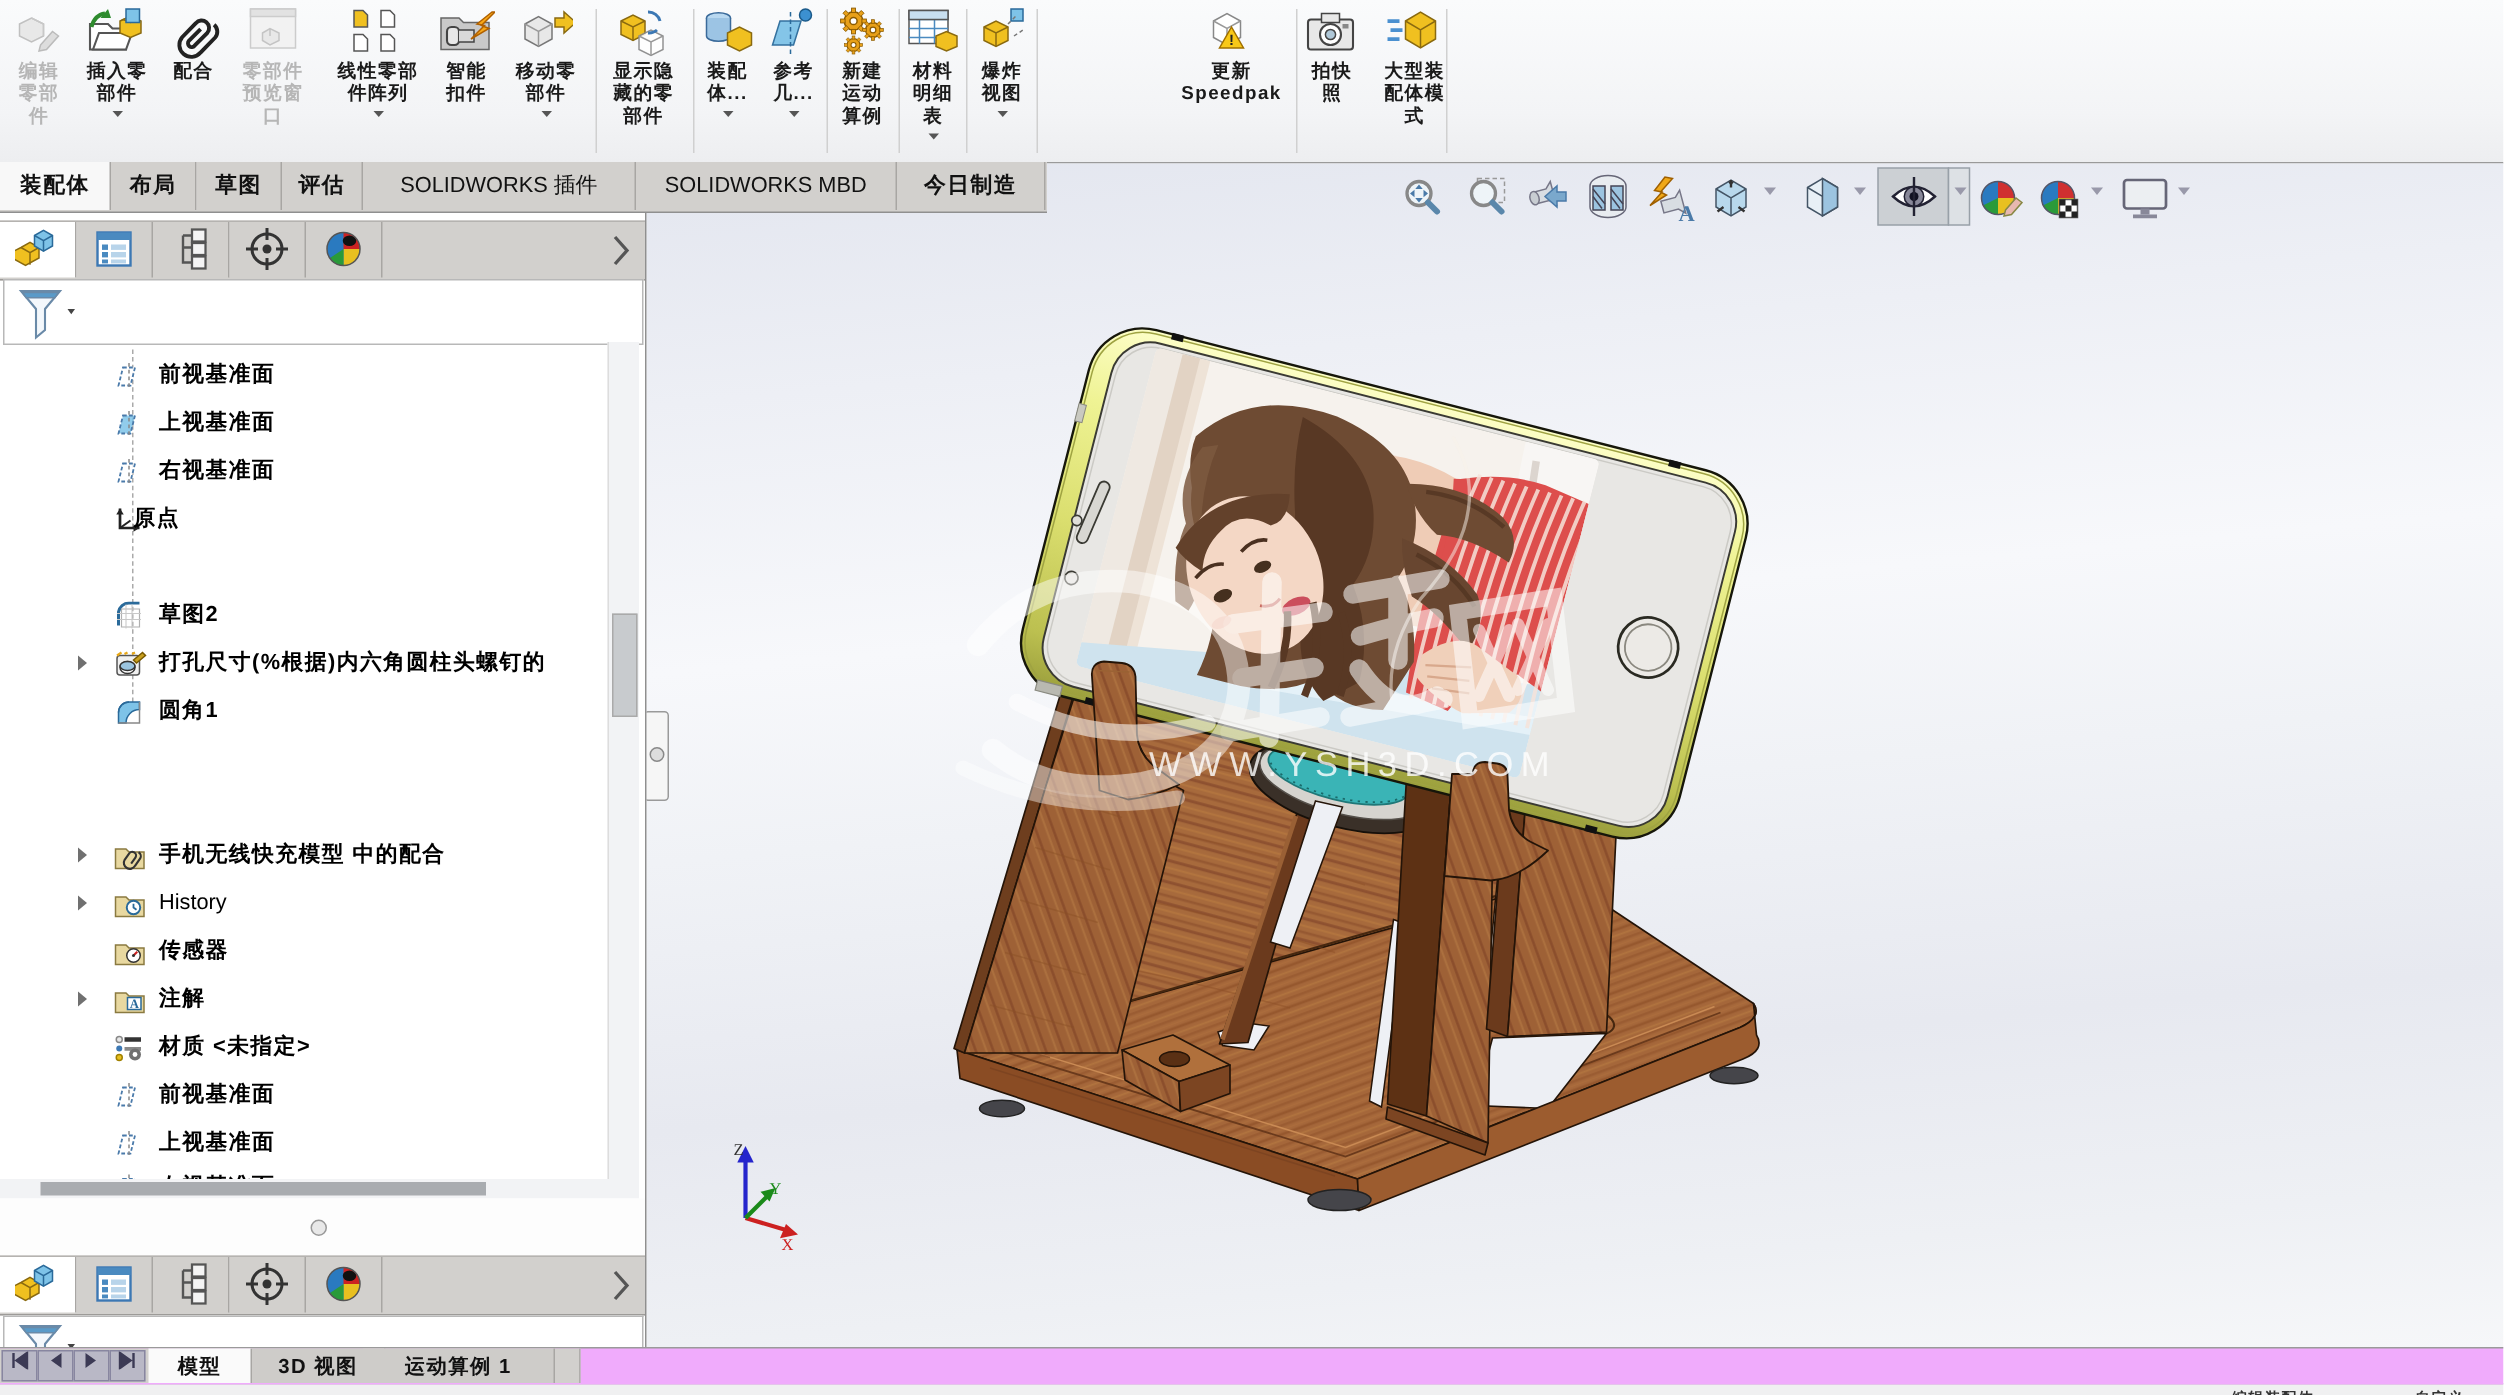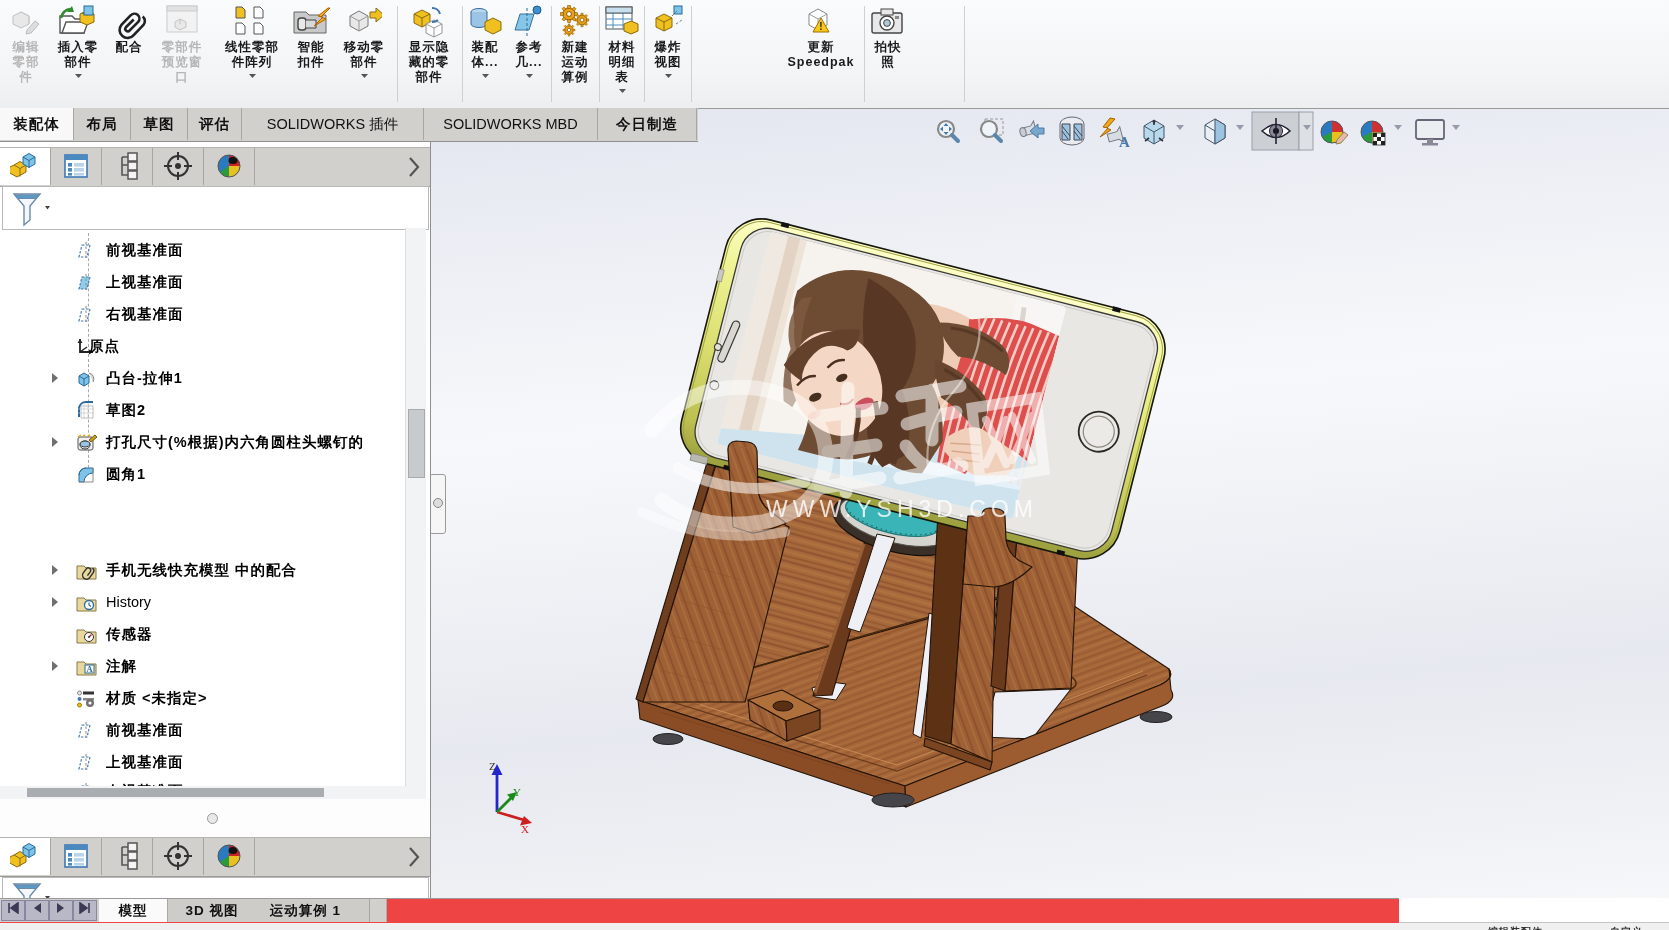--- a/index.html
+++ b/index.html
@@ -17,21 +17,21 @@
  linear-gradient(175deg,#e3e6ef 0%,#edeff5 18%,#f7f8fb 38%,#f0f2f6 52%,#e7e9f0 72%,#eef0f4 88%,#f6f7f9 100%)}
 #panel{left:0;top:141px;width:430px;height:757px;background:#fff;border-right:1px solid #8f8f8f}
 .ptabs{position:absolute;left:0;width:430px;height:38px;background:#d2d0cd;border-top:1px solid #b5b3b0;border-bottom:1px solid #9d9b98}
 .ptab{position:absolute;top:0;width:50px;height:37px;border-right:1px solid #a8a6a3;background:#d2d0cd}
 .ptab.act{background:#fff}
 .trow{position:absolute;left:0;width:404px;height:32px;font-size:14.5px;color:#000;white-space:nowrap}
 .trow .ticon{position:absolute;top:7px}
 .trow .ttext{position:absolute;top:7px;line-height:18px}
 .exp{position:absolute;top:11px;width:0;height:0;border-left:6px solid #707070;border-top:5px solid transparent;border-bottom:5px solid transparent}
 .expd{position:absolute;top:13px;width:0;height:0;border-top:7px solid #404040;border-left:5px solid transparent;border-right:5px solid transparent}
-#bottombar{left:0;top:898px;width:1399px;height:24px;background:#ef4444;border-top:1px solid #9a9a9a;z-index:6}
+#bottombar{left:0;top:898px;width:1669px;height:24px;background:#f0abfc;border-top:1px solid #9a9a9a;z-index:6}
 .btab{position:absolute;top:0;height:23px;line-height:23px;text-align:center;font-size:13.5px;color:#111;background:#ceccc9;border-right:1px solid #a8a6a3}
 .btab.act{background:#fafafa}
 .navb{position:absolute;top:1px;width:24px;height:21px;background:#b9b8c6;border:1px solid #8886a0;box-sizing:border-box;color:#3c3a55;text-align:center;line-height:19px;font-size:10px}
 #statusbar{left:0;top:922px;width:1669px;height:8px;background:#f0f0f1;border-top:1px solid #c5c5c5}
 .cjk{font-weight:bold;letter-spacing:1px}
 </style></head><body>
 <div id="ribbon" class="abs">
     <div class="rbtn gray" style="left:3px;width:46px">
       <span class="ic"><svg width="34" height="34" viewBox="0 0 34 34" style="">
           <path d="M4 12 l8-4 8 4 v8 l-8 4 -8-4z" fill="#e8e8e8" stroke="#c0c0c0"></path>
@@ -210,20 +210,28 @@
     </div>
     <div class="rbtn" style="left:862px;width:52px">
       <span class="ic"><svg width="38" height="34" viewBox="0 0 38 34" style="">
           <rect x="3" y="9" width="30" height="20" rx="2" fill="#e8e8e8" stroke="#444" stroke-width="1.4"></rect>
           <rect x="12" y="5" width="12" height="6" fill="#e8e8e8" stroke="#444"></rect>
           <circle cx="18" cy="19" r="7" fill="#fff" stroke="#444" stroke-width="1.4"></circle>
           <circle cx="18" cy="19" r="3.4" fill="#b0c8d8" stroke="#444"></circle>
           <rect x="26" y="12" width="4" height="3" fill="#888"></rect>
         </svg></span>
       <span class="tx cjk">拍快<br>照</span>
+    </div>
+    <div class="rbtn" style="left:914px;width:58px">
+      <span class="ic"><svg width="40" height="36" viewBox="0 0 40 36" style="">
+          <path d="M14 10 l10-6 10 6 v12 l-10 6 -10-6z" fill="#f0c020" stroke="#8a6a10"></path>
+          <path d="M14 10 l10 6 10-6 M24 16 v12" fill="none" stroke="#8a6a10"></path>
+          <path d="M2 10 h8 M4 16 h8 M2 22 h8" stroke="#4a90d0" stroke-width="2.5" fill="none"></path>
+        </svg></span>
+      <span class="tx cjk">大型装<br>配体模<br>式</span>
     </div>
     <div class="rsep" style="left:397px"></div>
     <div class="rsep" style="left:462px"></div>
     <div class="rsep" style="left:551px"></div>
     <div class="rsep" style="left:599px"></div>
     <div class="rsep" style="left:644px"></div>
     <div class="rsep" style="left:691px"></div>
     <div class="rsep" style="left:864px"></div>
     <div class="rsep" style="left:964px"></div>
   </div>
@@ -592,29 +600,20 @@
       </div>
       <div class="trow" style="top:189px">
         <span class="ticon" style="left:76px"><svg width="20" height="20" viewBox="0 0 20 20" style="">
             <path d="M4 2 v13 h13" fill="none" stroke="#222" stroke-width="1.8"></path>
             <path d="M4 2 l-2.5 4 h5z" fill="#222"></path>
             <path d="M17 15 l-4-2.5 v5z" fill="#222"></path>
             <path d="M4 15 l7-5" stroke="#222" stroke-width="1.4"></path>
           </svg></span>
         <span class="ttext cjk" style="left:89px">原点</span>
       </div>
-      <div class="trow" style="top:221px">
-        <span class="exp" style="left:52px"></span>
-        <span class="ticon" style="left:76px"><svg width="20" height="20" viewBox="0 0 20 20" style="">
-            <path d="M3 7 l5-3 5 3 v7 l-5 3 -5-3z" fill="#7ec3e8" stroke="#2a6a9a"></path>
-            <path d="M3 7 l5 3 5-3 M8 10 v7" fill="none" stroke="#2a6a9a"></path>
-            <path d="M13 4 a6 6 0 0 1 4 9" fill="#d8d8d8" stroke="#888"></path>
-          </svg></span>
-        <span class="ttext cjk" style="left:106px">凸台-拉伸1</span>
-      </div>
       <div class="trow" style="top:253px">
         <span class="ticon" style="left:76px"><svg width="20" height="20" viewBox="0 0 20 20" style="">
             <path d="M3 16 v-9 a7 7 0 0 1 7-6 h7" fill="none" stroke="#2a6a9a" stroke-width="2"></path>
             <path d="M5 5 h12 v12 h-12z" fill="none" stroke="#b0b0b0" stroke-width=".8"></path>
             <path d="M8 2 v16 M12 2 v16 M2 8 h16 M2 12 h16" stroke="#c8c8c8" stroke-width=".7" fill="none"></path>
           </svg></span>
         <span class="ttext cjk" style="left:106px">草图2</span>
       </div>
       <div class="trow" style="top:285px">
         <span class="exp" style="left:52px"></span>

